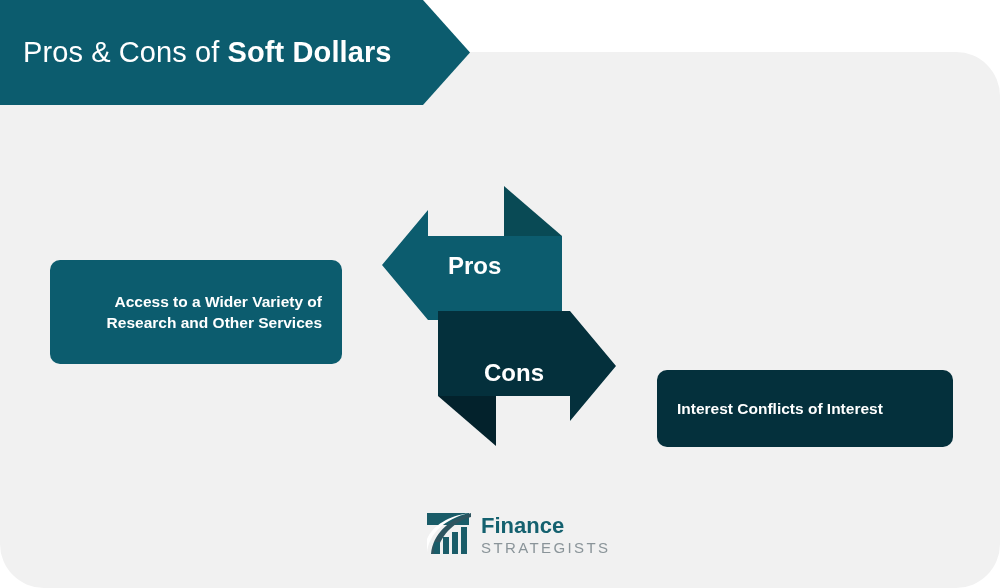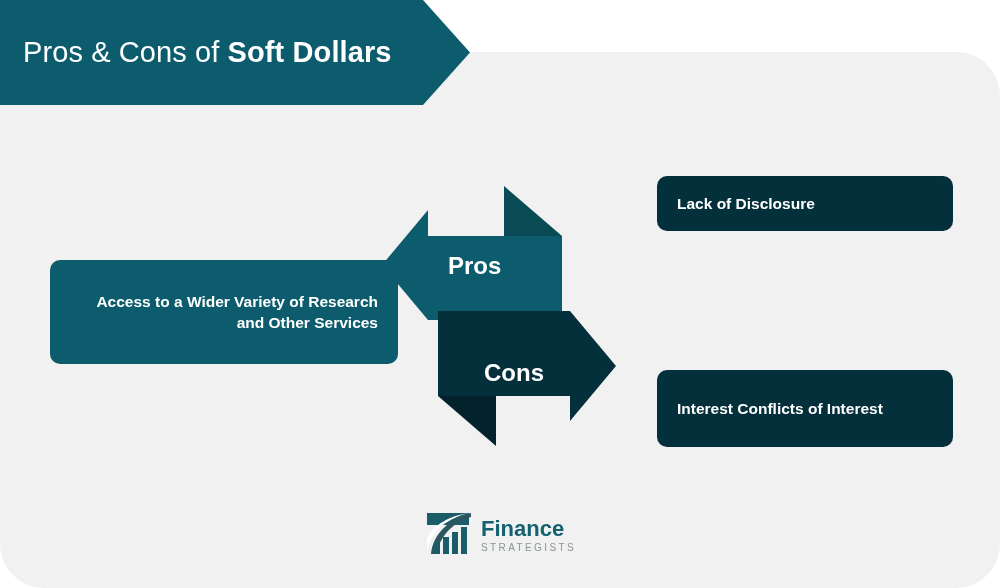--- a/index.html
+++ b/index.html
@@ -67,21 +67,21 @@
     display: flex;
     align-items: center;
     color: #ffffff;
     font-weight: 700;
     box-sizing: border-box;
   }
 
   #pill-left {
     left: 50px;
     top: 260px;
-    width: 348px;
+    width: 292px;
     height: 104px;
     background: #0c5c6e;
     justify-content: flex-end;
     padding: 0 20px;
     text-align: right;
     font-size: 15.5px;
     line-height: 21px;
   }
 
   .pill-right {
@@ -162,21 +162,21 @@
   #logo-text { display: flex; flex-direction: column; line-height: 1; }
   #logo-word {
     color: #14616f;
     font-weight: 700;
     font-size: 22px;
     letter-spacing: 0px;
   }
   #logo-sub {
     color: #8a9499;
     font-weight: 400;
-    font-size: 10px;
+    font-size: 15px;
     letter-spacing: 2.4px;
     margin-top: 3px;
   }
 </style>
 </head>
 <body>
 
 <div id="page">
 
   <div id="card"></div>
@@ -191,23 +191,20 @@
   </div>
 
   <div id="pros-fold"></div>
   <div id="pros-arrow"></div>
   <div class="arrow-label" id="pros-label">Pros</div>
 
   <div id="cons-fold"></div>
   <div id="cons-arrow"></div>
   <div class="arrow-label" id="cons-label">Cons</div>
 
-  <div class="pill pill-right" id="pill-r1">
-    <span>Lack of Disclosure</span>
-  </div>
   <div class="pill pill-right" id="pill-r3">
     <span>Interest Conflicts of Interest</span>
   </div>
 
   <div id="logo">
     <span id="logo-mark">
       <svg width="48" height="44" viewBox="0 0 48 44" xmlns="http://www.w3.org/2000/svg">
         <path d="M2 2 H44 V14 H2 Z" fill="#1a5c68"></path>
         <path d="M44 2 C20 8 4 22 2 42 L2 28 C8 14 24 5 44 2 Z" fill="#ffffff"></path>
         <path d="M46 2 C22 9 8 24 6 43 L12 43 C14 26 28 11 46 6 Z" fill="#2e5560"></path>

